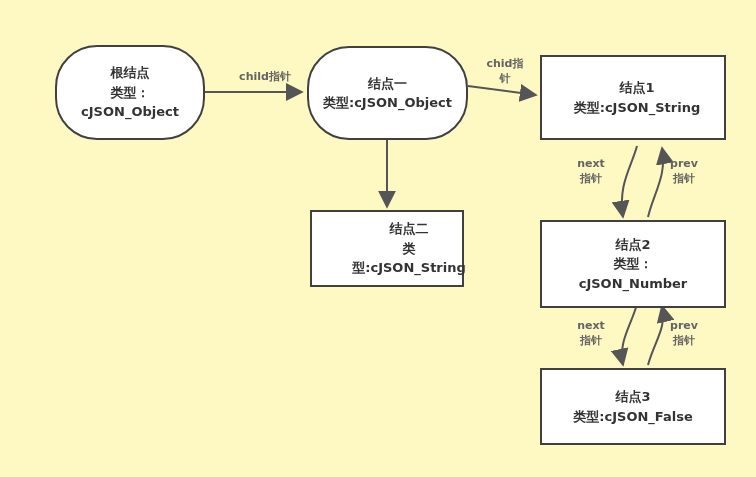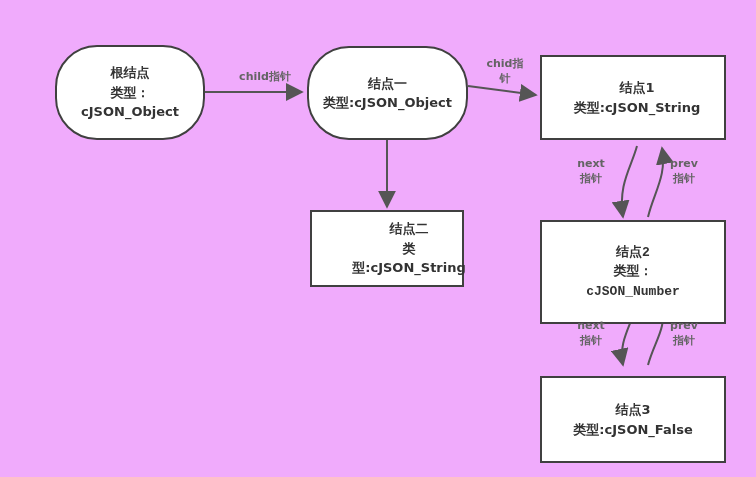--- a/index.html
+++ b/index.html
@@ -1,20 +1,20 @@
 <!DOCTYPE html>
 <html><head>
 <meta charset="utf-8">
 <style>
   html, body { margin: 0; padding: 0; background: #000; }
   .canvas {
     position: relative;
     width: 756px;
     height: 477px;
-    background: #f0abfc;
+    background: #fef9c3;
     overflow: hidden;
     font-family: "DejaVu Sans", "Liberation Sans", sans-serif;
   }
   .connector-layer {
     position: absolute;
     left: 0; top: 0;
     width: 756px; height: 477px;
   }
   .node {
     position: absolute;
@@ -39,22 +39,22 @@
     font-size: 11px;
     line-height: 1.35;
     text-align: center;
     white-space: pre-line;
   }
   
   .n-root     { left: 55px;  top: 45px;  width: 150px; height: 95px; }
   .n-one      { left: 307px; top: 46px;  width: 161px; height: 94px; }
   .n-1        { left: 540px; top: 55px;  width: 186px; height: 85px; padding-left: 8px; }
   .n-two      { left: 310px; top: 210px; width: 154px; height: 77px; padding-left: 44px; }
-  .n-2        { left: 540px; top: 220px; width: 186px; height: 104px; font-family: Liberation Mono, monospace; }
-  .n-3        { left: 540px; top: 368px; width: 186px; height: 87px; margin-top: 8px; }
+  .n-2        { left: 540px; top: 220px; width: 186px; height: 88px; }
+  .n-3        { left: 540px; top: 368px; width: 186px; height: 77px; }
   
   .l-child { left: 226px; top: 70px;  width: 78px; }
   .l-chid  { left: 482px; top: 57px;  width: 46px; }
   .l-next1 { left: 570px; top: 157px; width: 42px; }
   .l-prev1 { left: 663px; top: 157px; width: 42px; }
   .l-next2 { left: 570px; top: 319px; width: 42px; }
   .l-prev2 { left: 663px; top: 319px; width: 42px; }
 </style>
 </head>
 <body>

